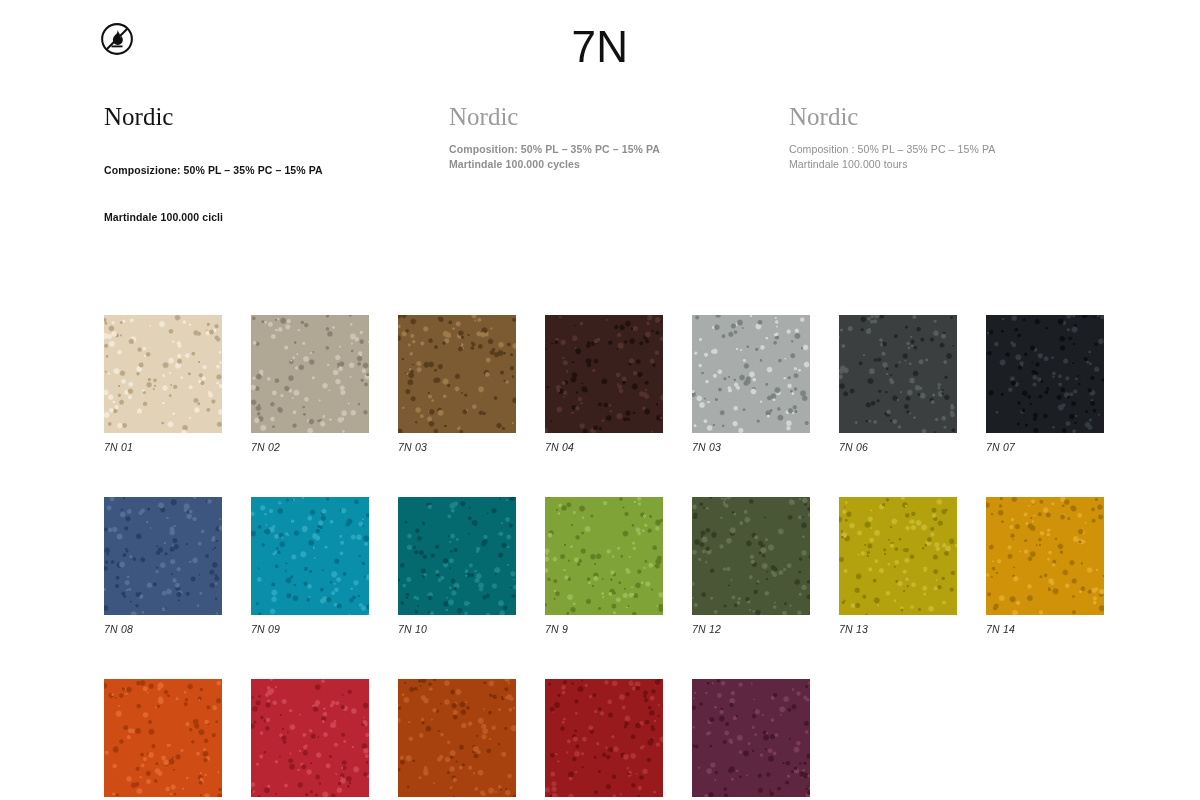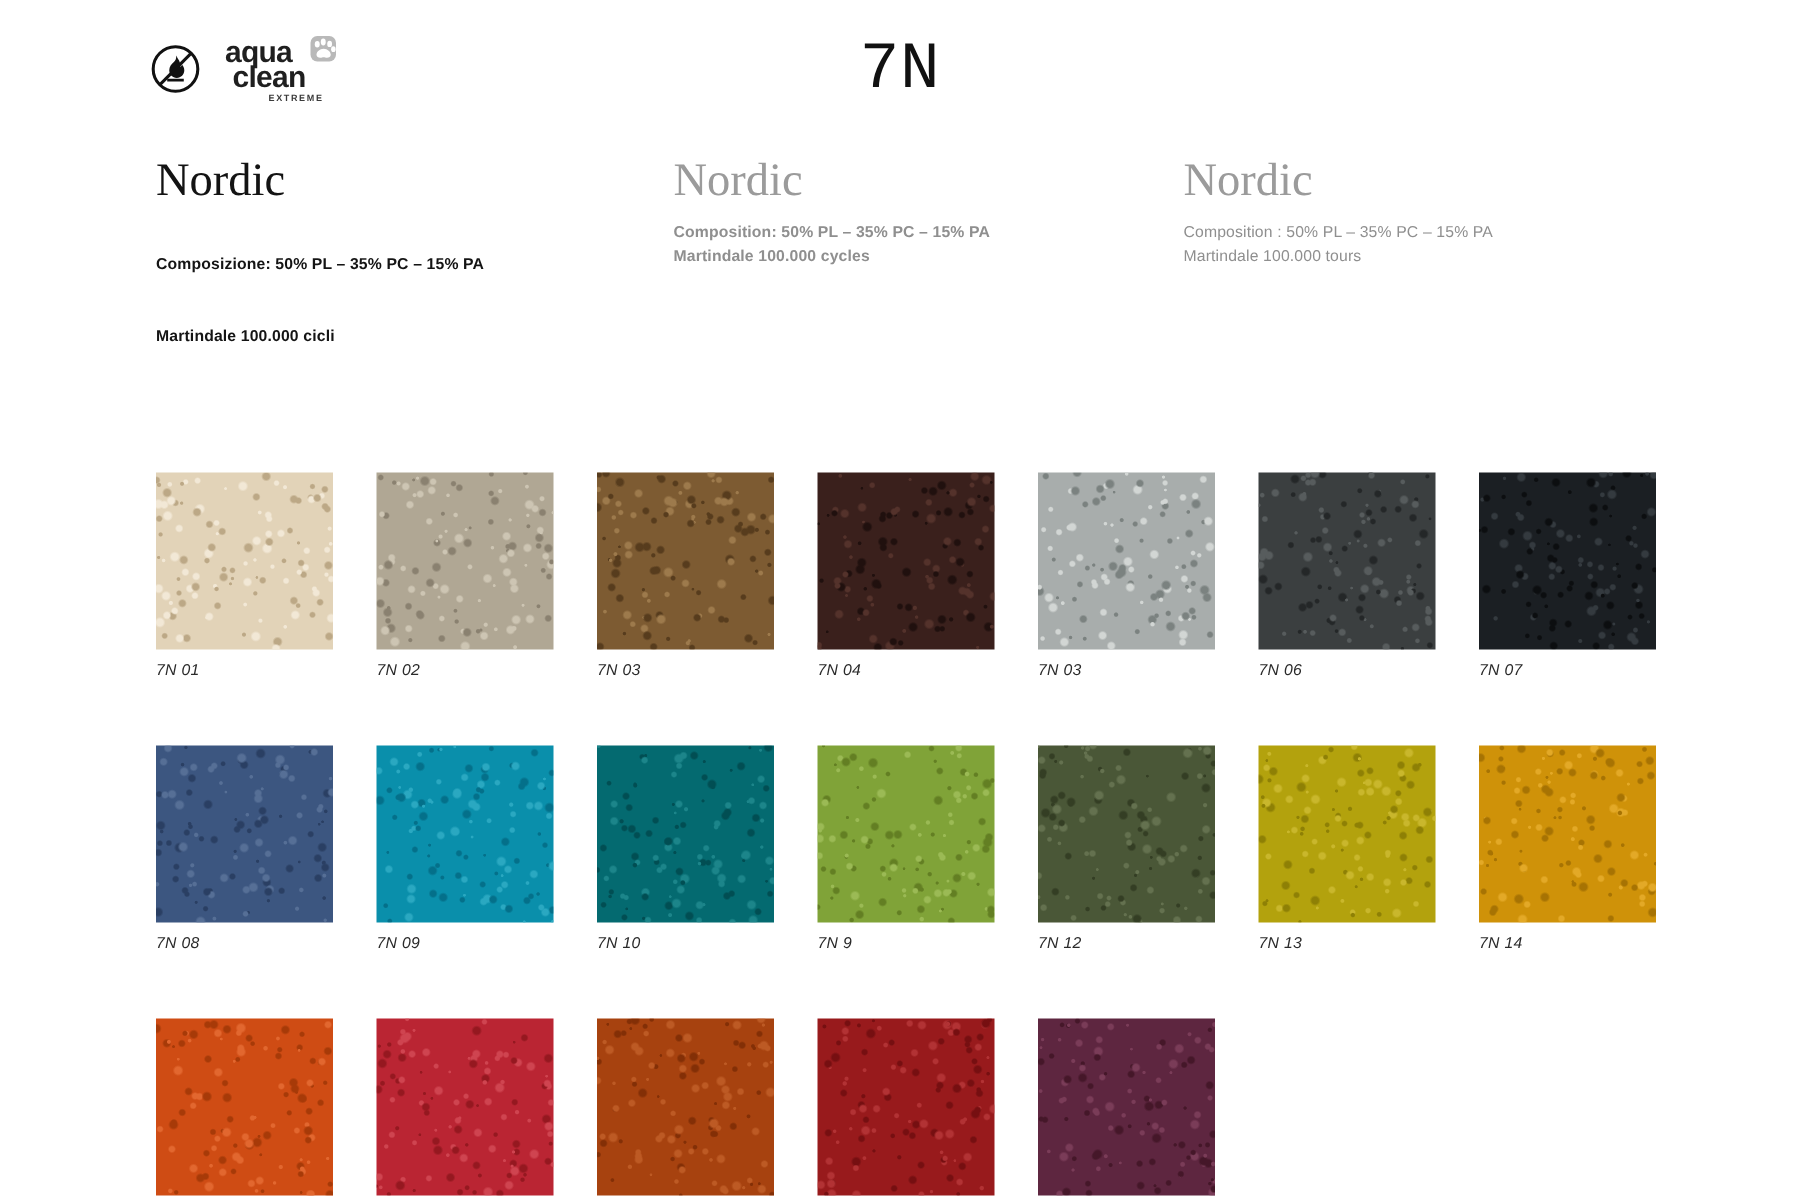--- a/index.html
+++ b/index.html
@@ -38,21 +38,21 @@
     line-height: 1;
   }
   .aqua-logo svg { display: block; }
 
   .card-code {
     position: absolute;
     left: 0;
     right: 0;
     top: 22px;
     text-align: center;
-    font-family: Liberation Mono, monospace;
+    font-family: Liberation Sans, sans-serif;
     font-size: 44px;
     letter-spacing: 0.5px;
     color: #111111;
     font-weight: 400;
   }
 
   
   .lang-row {
     position: absolute;
     top: 103px;
@@ -63,21 +63,21 @@
   .lang-col {
     position: absolute;
     top: 0;
   }
   .lang-col.it { left: 104px; }
   .lang-col.en { left: 449px; }
   .lang-col.fr { left: 789px; }
 
   .lang-name {
     font-family: "Liberation Serif", serif;
-    font-size: 31px;
+    font-size: 25px;
     font-weight: 400;
     line-height: 1.1;
     margin: 0 0 11px 0;
     white-space: nowrap;
   }
   .lang-col.it .lang-name { color: #131313; }
   .lang-col.en .lang-name { color: #9b9b9b; }
   .lang-col.fr .lang-name { color: #9b9b9b; }
 
   .spec {
@@ -137,41 +137,20 @@
           <path d="M20.4 9.4c0.6 2.6-0.6 4.0-1.9 5.3c-1.6 1.6-3.4 3.3-3.4 6.3
                    c0 3.4 2.6 6.0 5.9 6.0c3.3 0 5.9-2.6 5.9-6.0
                    c0-2.0-0.9-3.4-1.8-4.6c-0.2 0.9-0.7 1.6-1.4 1.9
                    c0.3-2.3-0.4-4.6-1.8-6.3C21.4 11 20.9 10.1 20.4 9.4z"></path>
           <path d="M13.5 27.6h13.0v2.2h-13.0z"></path>
         </g>
         <line x1="8.2" y1="31.8" x2="31.8" y2="8.2" stroke="#111" stroke-width="2.4"></line>
       </svg>
     </span>
 
-    <span class="aqua-logo">
-      <svg width="82" height="48" viewBox="0 0 164 96">
-        <g fill="#1f1f1f" font-family="Liberation Sans, sans-serif" font-weight="bold">
-          <text x="4" y="38" font-size="40" letter-spacing="-1">aqua</text>
-          <text x="14" y="72" font-size="40" letter-spacing="-1">clean</text>
-          <text x="62" y="90" font-size="12" letter-spacing="2.2" fill="#3a3a3a">EXTREME</text>
-        </g>
-        <g>
-          <rect x="118" y="4" width="34" height="34" rx="9" fill="#b9b9b9"></rect>
-          <g fill="#ffffff">
-            <ellipse cx="127" cy="15" rx="3.3" ry="4.4"></ellipse>
-            <ellipse cx="135" cy="12" rx="3.3" ry="4.6"></ellipse>
-            <ellipse cx="143.5" cy="14.5" rx="3.2" ry="4.3"></ellipse>
-            <ellipse cx="148.5" cy="21.5" rx="3.0" ry="3.8"></ellipse>
-            <path d="M135.5 21c5.2 0 9.5 4.2 9.5 8.0c0 2.6-2.3 4.0-5.0 4.0
-                     c-1.9 0-3.0-0.7-4.5-0.7c-1.5 0-2.6 0.7-4.5 0.7
-                     c-2.7 0-5.0-1.4-5.0-4.0C126 25.2 130.3 21 135.5 21z"></path>
-          </g>
-        </g>
-      </svg>
-    </span>
 
   </div>
 
   <div class="card-code">7N</div>
 </div>
 
 <div class="lang-row">
 
   <div class="lang-col it">
     <div class="lang-name">Nordic</div>

